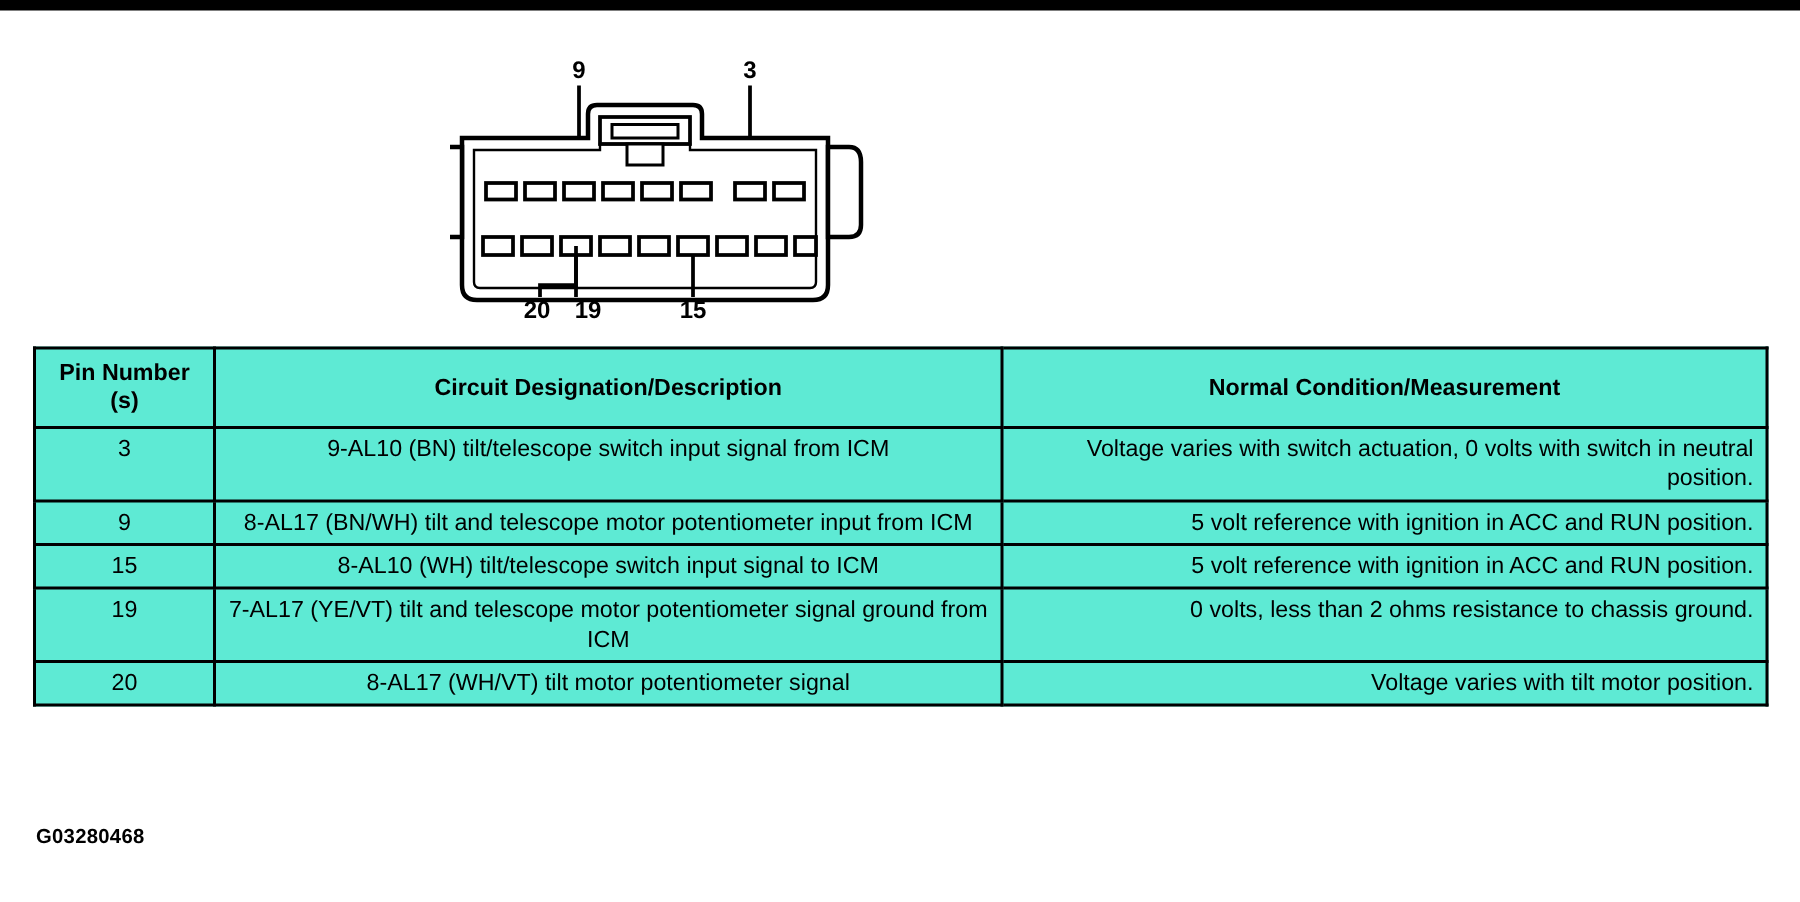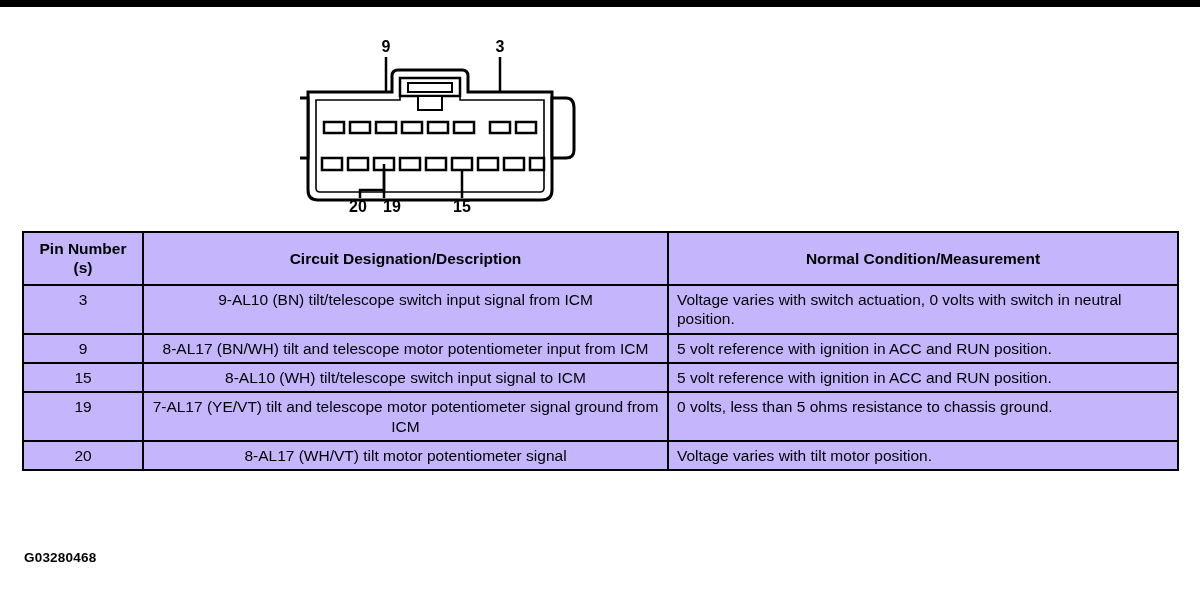--- a/index.html
+++ b/index.html
@@ -45,21 +45,21 @@
   }
 
   
   .pin-table {
     position: absolute;
     left: 22px;
     top: 231px;
     width: 1155px;
     border-collapse: collapse;
     table-layout: fixed;
-    background: #c4b5fd;
+    background: #5eead4;
   }
   .pin-table td, .pin-table th {
     border: 2px solid #000000;
     padding: 4px 8px;
     font-size: 15.5px;
     line-height: 1.25;
     vertical-align: top;
   }
   .pin-table thead th {
     font-weight: bold;
@@ -74,21 +74,21 @@
 
   .cell-pin {
     text-align: center;
     vertical-align: middle;
   }
   .cell-desc {
     text-align: center;
     margin-left: 48px;
   }
   .cell-norm {
-    text-align: left;
+    text-align: right;
     margin-top: 36px;
   }
 
   
   .footer-code {
     position: absolute;
     left: 24px;
     top: 550px;
     font-size: 13.5px;
     font-weight: bold;
@@ -195,21 +195,21 @@
       <td class="cell-norm">5 volt reference with ignition in ACC and RUN position.</td>
     </tr>
     <tr>
       <td class="cell-pin">15</td>
       <td class="cell-desc">8-AL10 (WH) tilt/telescope switch input signal to ICM</td>
       <td class="cell-norm">5 volt reference with ignition in ACC and RUN position.</td>
     </tr>
     <tr>
       <td class="cell-pin">19</td>
       <td class="cell-desc">7-AL17 (YE/VT) tilt and telescope motor potentiometer signal ground from ICM</td>
-      <td class="cell-norm">0 volts, less than 5 ohms resistance to chassis ground.</td>
+      <td class="cell-norm">0 volts, less than 2 ohms resistance to chassis ground.</td>
     </tr>
     <tr>
       <td class="cell-pin">20</td>
       <td class="cell-desc">8-AL17 (WH/VT) tilt motor potentiometer signal</td>
       <td class="cell-norm">Voltage varies with tilt motor position.</td>
     </tr>
   </tbody>
 </table>
 
 <div class="footer-code">G03280468</div>

